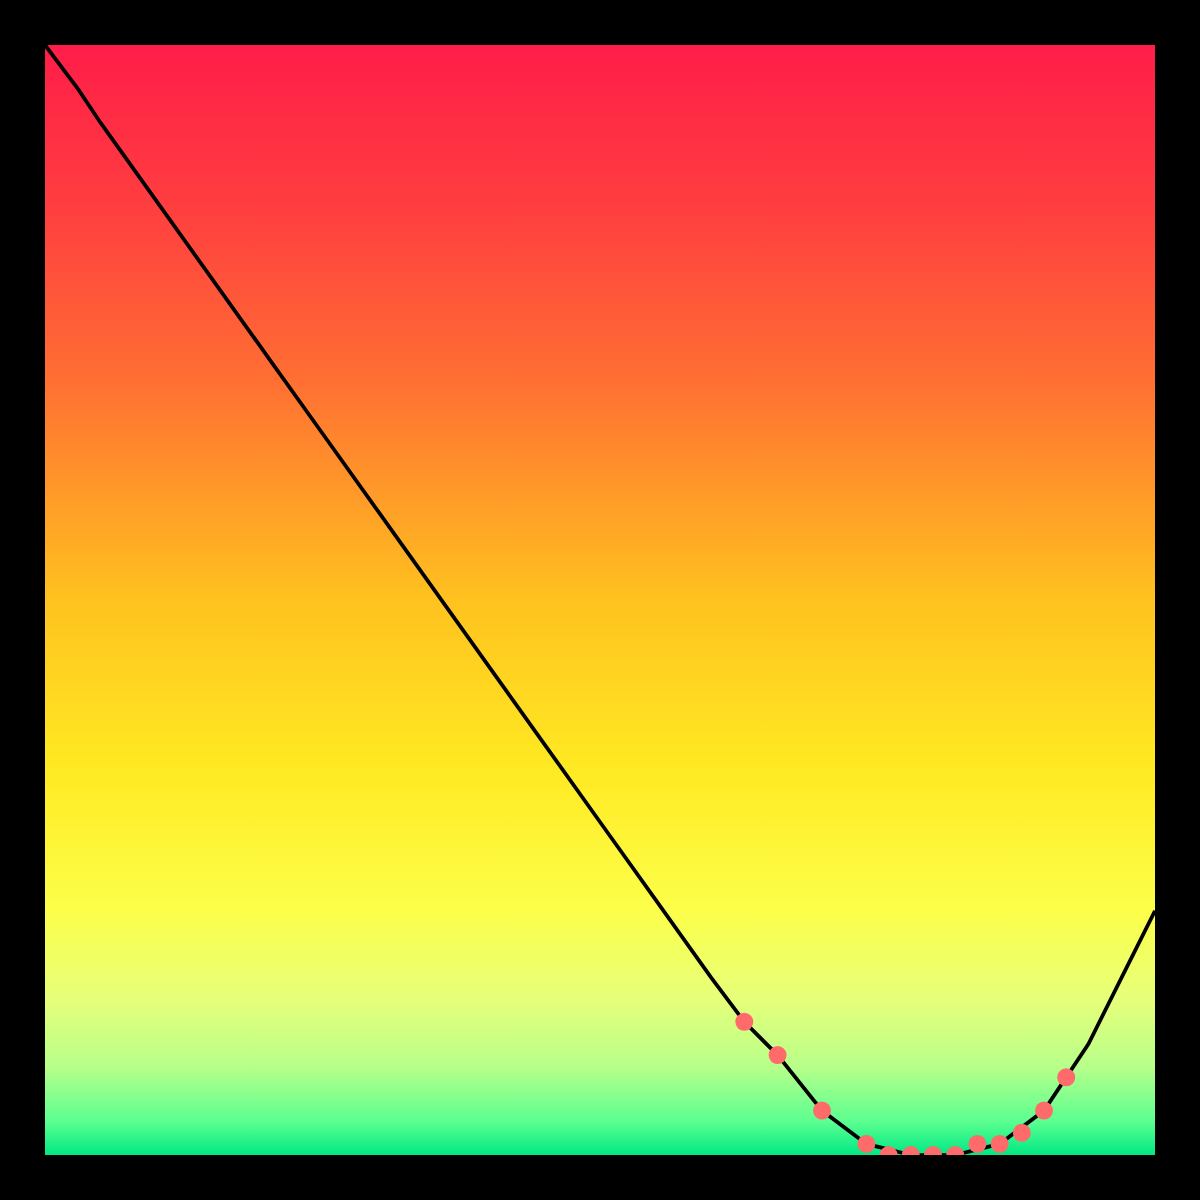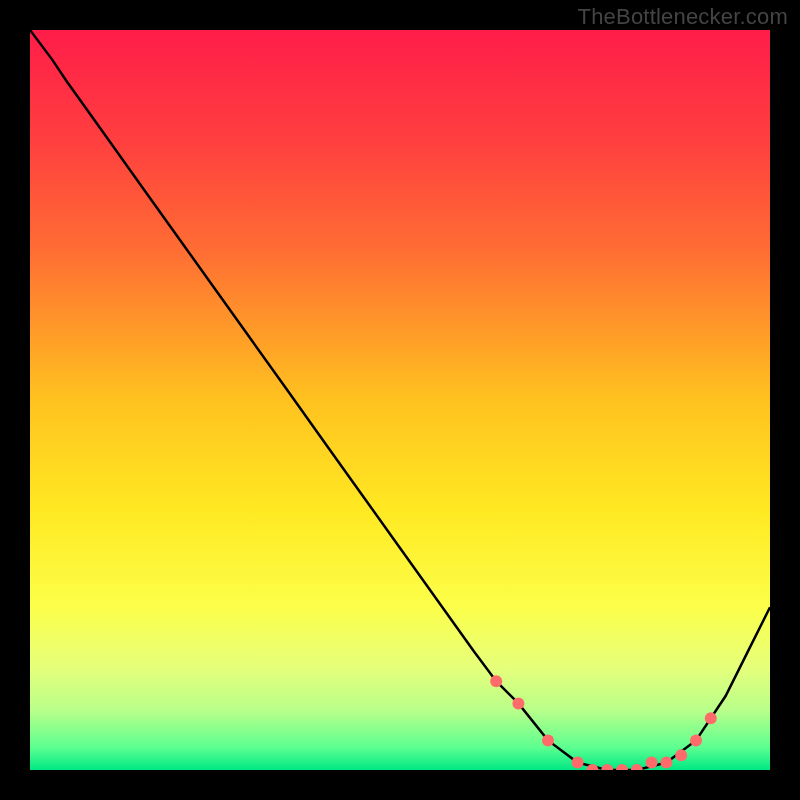--- a/index.html
+++ b/index.html
@@ -35,21 +35,20 @@
     height: 740px;
   }
   svg {
     display: block;
   }
 </style>
 </head>
 <body>
 
 <div class="frame">
-  <div class="watermark">TheBottlenecker.com</div>
 
   <div class="plot">
     <svg id="chart-svg" viewBox="0 0 740 740" width="740" height="740" preserveAspectRatio="none">
       <defs>
         <linearGradient id="bg-grad" x1="0" y1="0" x2="0" y2="1">
             <stop offset="0.0%" stop-color="#ff1d49"></stop>
             <stop offset="15.0%" stop-color="#ff3f3f"></stop>
             <stop offset="30.0%" stop-color="#ff6e33"></stop>
             <stop offset="50.0%" stop-color="#ffc21f"></stop>
             <stop offset="65.0%" stop-color="#ffe922"></stop>

